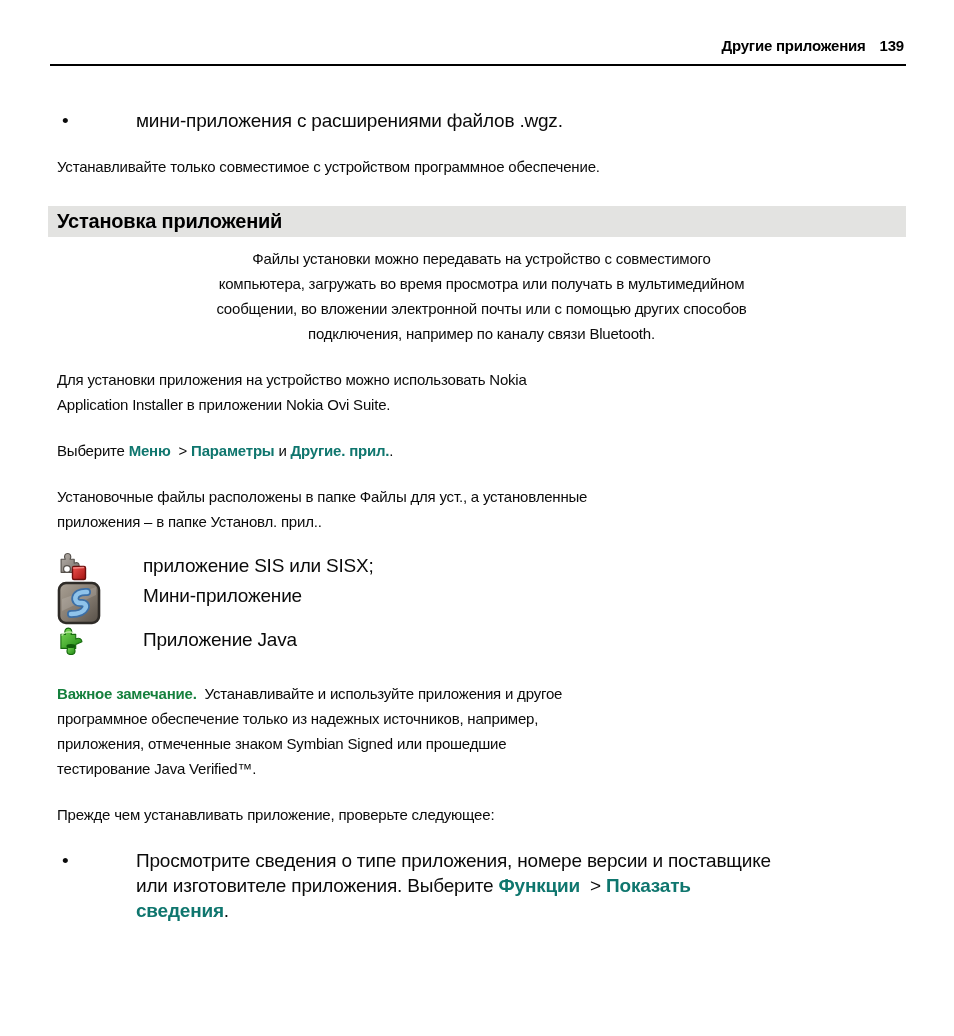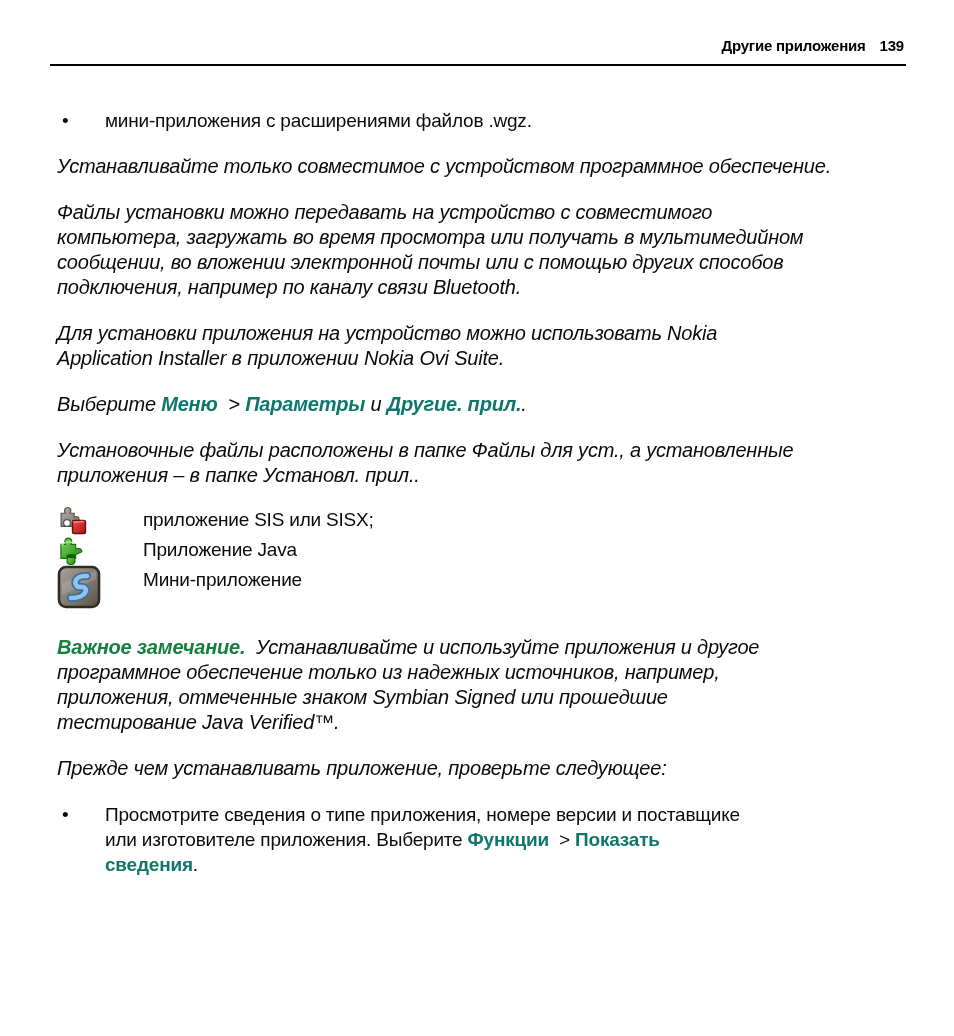--- a/index.html
+++ b/index.html
@@ -21,39 +21,38 @@
     padding-right:2px;
   }
   .header .pagenum{margin-left:14px;}
   .rule{
     border:0;border-top:2px solid #000;
     margin:6px 0 0 2px;
   }
 
   
   .para{
-    font-size:20px;
+    font-size:15px;
     line-height:25px;
     margin:21px 0 0 9px;
     white-space:pre-line;
-    font-style:italic;
   }
   .segs{white-space:pre-wrap;}
   .seg-bold{font-weight:bold;color:#15803d;}
   .seg-menu{font-weight:bold;color:#0f766e;}
 
   
   .bullet{
     display:flex;
     font-size:19px;
     line-height:25px;
     margin:21px 0 0 9px;
   }
   .bullet .marker{flex:0 0 43px;padding-left:5px;}
-  .bullet .btext{flex:1;white-space:pre-wrap;}
+  .bullet .btext{flex:1;white-space:pre-wrap;margin-left:31px;}
   .bullet.first{margin-top:42px;}
 
   
   .section-bar{
     background:#e3e3e1;
     height:31px;
     line-height:31px;
     font-size:20px;
     font-weight:bold;
     color:#000;
@@ -79,20 +78,21 @@
   </div>
   <hr class="rule">
 
   <div class="bullet first">
     <span class="marker">•</span>
     <span class="btext">мини-приложения с расширениями файлов .wgz.</span>
   </div>
 
   <div class="para">Устанавливайте только совместимое с устройством программное обеспечение.</div>
 
+  <div class="section-bar">Установка приложений</div>
 
   <div class="para">Файлы установки можно передавать на устройство с совместимого
 компьютера, загружать во время просмотра или получать в мультимедийном
 сообщении, во вложении электронной почты или с помощью других способов
 подключения, например по каналу связи Bluetooth.</div>
 
   <div class="para">Для установки приложения на устройство можно использовать Nokia
 Application Installer в приложении Nokia Ovi Suite.</div>
 
   <div class="para segs"><span class="seg-normal">Выберите </span><span class="seg-menu">Меню</span><span class="seg-normal">  &gt; </span><span class="seg-menu">Параметры</span><span class="seg-normal"> и </span><span class="seg-menu">Другие. прил.</span><span class="seg-normal">.</span></div>
@@ -120,53 +120,53 @@
           <circle cx="10" cy="18" r="3.4" fill="#ffffff" stroke="#55504b" stroke-width="1.2"></circle>
           <rect x="15.5" y="15.5" width="13" height="13" rx="1.5" fill="url(#rcb)" stroke="#6d0e0c" stroke-width="1.4"></rect>
           <path d="M16.5 17 l10-0.5" stroke="#ff9a97" stroke-width="1.6" stroke-linecap="round" opacity="0.8"></path>
         </svg>
       </span>
       <span class="ilabel">приложение SIS или SISX;</span>
     </div>
 
     <div class="icon-row">
       <span class="icon-cell">
-        <svg width="32" height="30" viewBox="0 0 32 30">
-          <defs>
-            <linearGradient id="ggr" x1="0" y1="0" x2="1" y2="1">
-              <stop offset="0" stop-color="#7ed95a"></stop>
-                <stop offset="1" stop-color="#1e8a12"></stop>
-            </linearGradient>
-          </defs>
-          <path d="M3 10 h6 c-2.5-4.5 0-8 3.5-8 s6 3.5 3.5 8 h6 v6 c4.5-2.5 8 0 8 3.5 0 0 0 0 0 0 l-8 3.5 v5 H3 Z" fill="url(#ggr)" stroke="#176b0e" stroke-width="1.4" stroke-linejoin="round" transform="scale(0.78) translate(2,2)"></path>
-          <path d="M10 26 c0 2 1.5 3.5 4 3.5 s4-1.5 4-3.5 l-1-5 h-6 Z" fill="url(#ggr)" stroke="#176b0e" stroke-width="1.2"></path>
-          <ellipse cx="14" cy="21" rx="4.6" ry="2" fill="#0f5c0a"></ellipse>
-          <path d="M5 10 c2-3 8-4 11-2" stroke="#c8f0b0" stroke-width="1.5" fill="none" stroke-linecap="round" opacity="0.85"></path>
-        </svg>
-      </span>
-      <span class="ilabel">Приложение Java</span>
-    </div>
-
-    <div class="icon-row">
-      <span class="icon-cell">
         <svg width="44" height="44" viewBox="0 0 44 44">
           <defs>
             <linearGradient id="wbody" x1="0" y1="0" x2="1" y2="1">
               <stop offset="0" stop-color="#aaa195"></stop>
                 <stop offset="0.55" stop-color="#837a6f"></stop>
                 <stop offset="1" stop-color="#564f47"></stop>
             </linearGradient>
           </defs>
           <rect x="2" y="2" width="40" height="40" rx="7" fill="url(#wbody)" stroke="#2e2b27" stroke-width="2.6"></rect>
           <path d="M5 18 L39 6 L39 14 L5 30 Z" fill="#ffffff" opacity="0.14"></path>
           <path d="M30 11 C15 10 16 23 24 22 C32 21 31 33 14 33" fill="none" stroke="#3c6fa6" stroke-width="8" stroke-linecap="round"></path>
           <path d="M30 11 C15 10 16 23 24 22 C32 21 31 33 14 33" fill="none" stroke="#8fc3ea" stroke-width="4.6" stroke-linecap="round"></path>
         </svg>
       </span>
       <span class="ilabel">Мини-приложение</span>
+    </div>
+
+    <div class="icon-row">
+      <span class="icon-cell">
+        <svg width="32" height="30" viewBox="0 0 32 30">
+          <defs>
+            <linearGradient id="ggr" x1="0" y1="0" x2="1" y2="1">
+              <stop offset="0" stop-color="#7ed95a"></stop>
+                <stop offset="1" stop-color="#1e8a12"></stop>
+            </linearGradient>
+          </defs>
+          <path d="M3 10 h6 c-2.5-4.5 0-8 3.5-8 s6 3.5 3.5 8 h6 v6 c4.5-2.5 8 0 8 3.5 0 0 0 0 0 0 l-8 3.5 v5 H3 Z" fill="url(#ggr)" stroke="#176b0e" stroke-width="1.4" stroke-linejoin="round" transform="scale(0.78) translate(2,2)"></path>
+          <path d="M10 26 c0 2 1.5 3.5 4 3.5 s4-1.5 4-3.5 l-1-5 h-6 Z" fill="url(#ggr)" stroke="#176b0e" stroke-width="1.2"></path>
+          <ellipse cx="14" cy="21" rx="4.6" ry="2" fill="#0f5c0a"></ellipse>
+          <path d="M5 10 c2-3 8-4 11-2" stroke="#c8f0b0" stroke-width="1.5" fill="none" stroke-linecap="round" opacity="0.85"></path>
+        </svg>
+      </span>
+      <span class="ilabel">Приложение Java</span>
     </div>
 
   </div>
 
   <div class="para segs" style="margin-top:26px;"><span class="seg-bold">Важное замечание.</span><span class="seg-normal">  Устанавливайте и используйте приложения и другое
 программное обеспечение только из надежных источников, например,
 приложения, отмеченные знаком Symbian Signed или прошедшие
 тестирование Java Verified™.</span></div>
 
   <div class="para">Прежде чем устанавливать приложение, проверьте следующее:</div>

